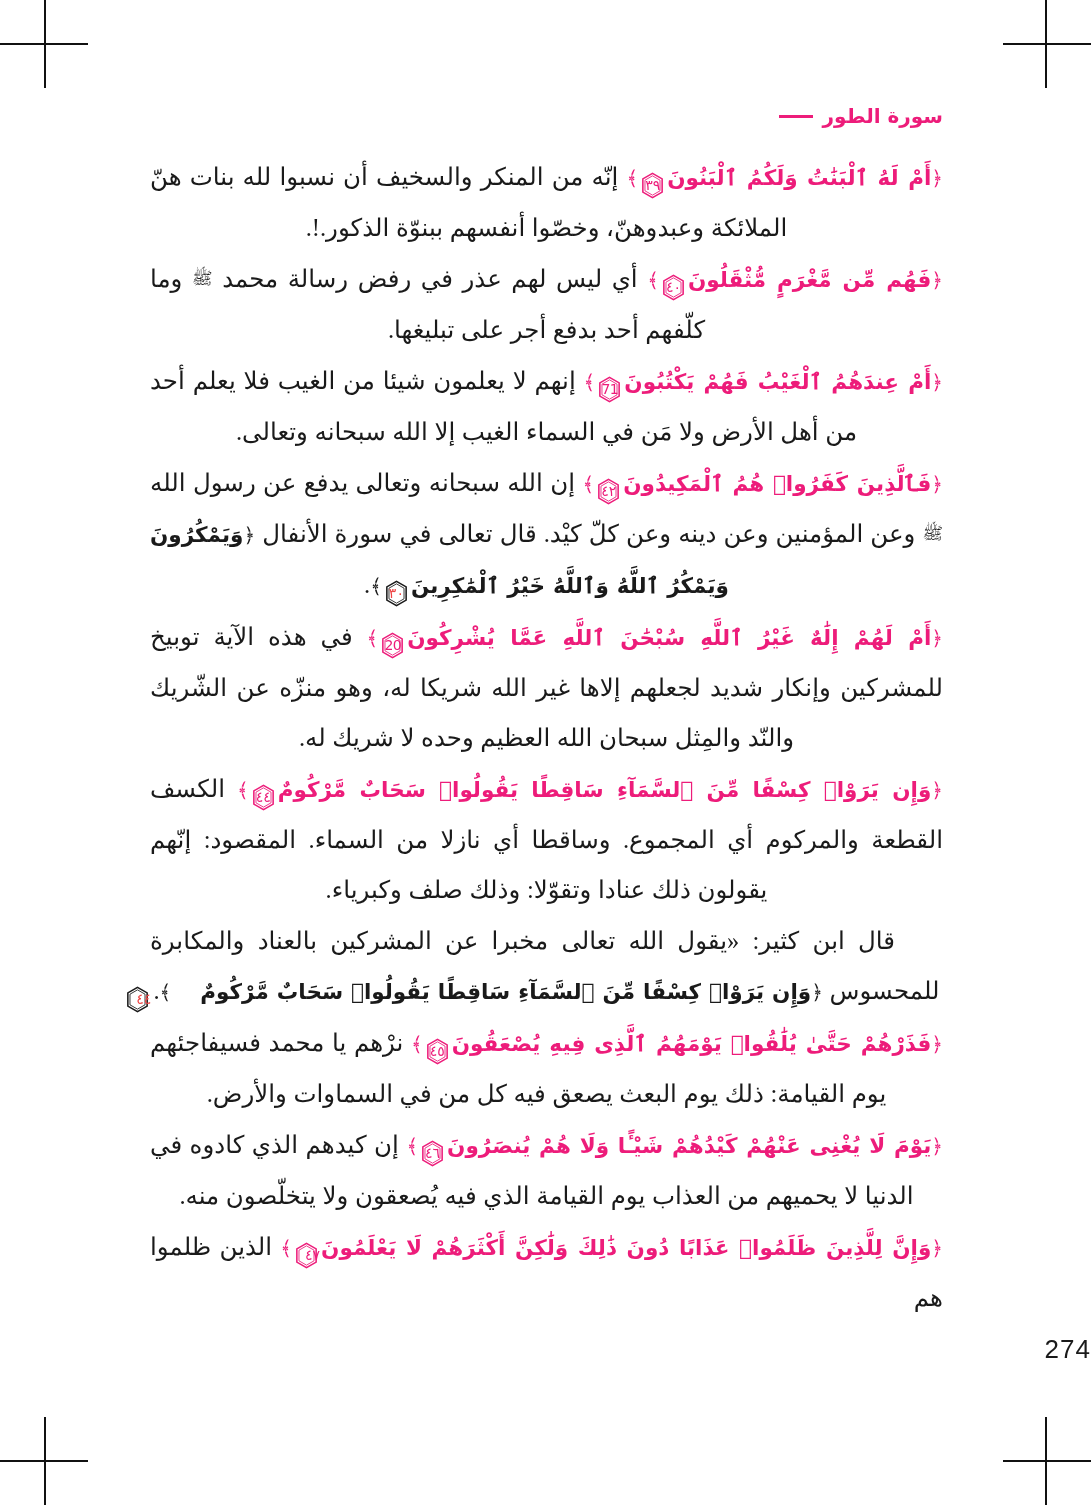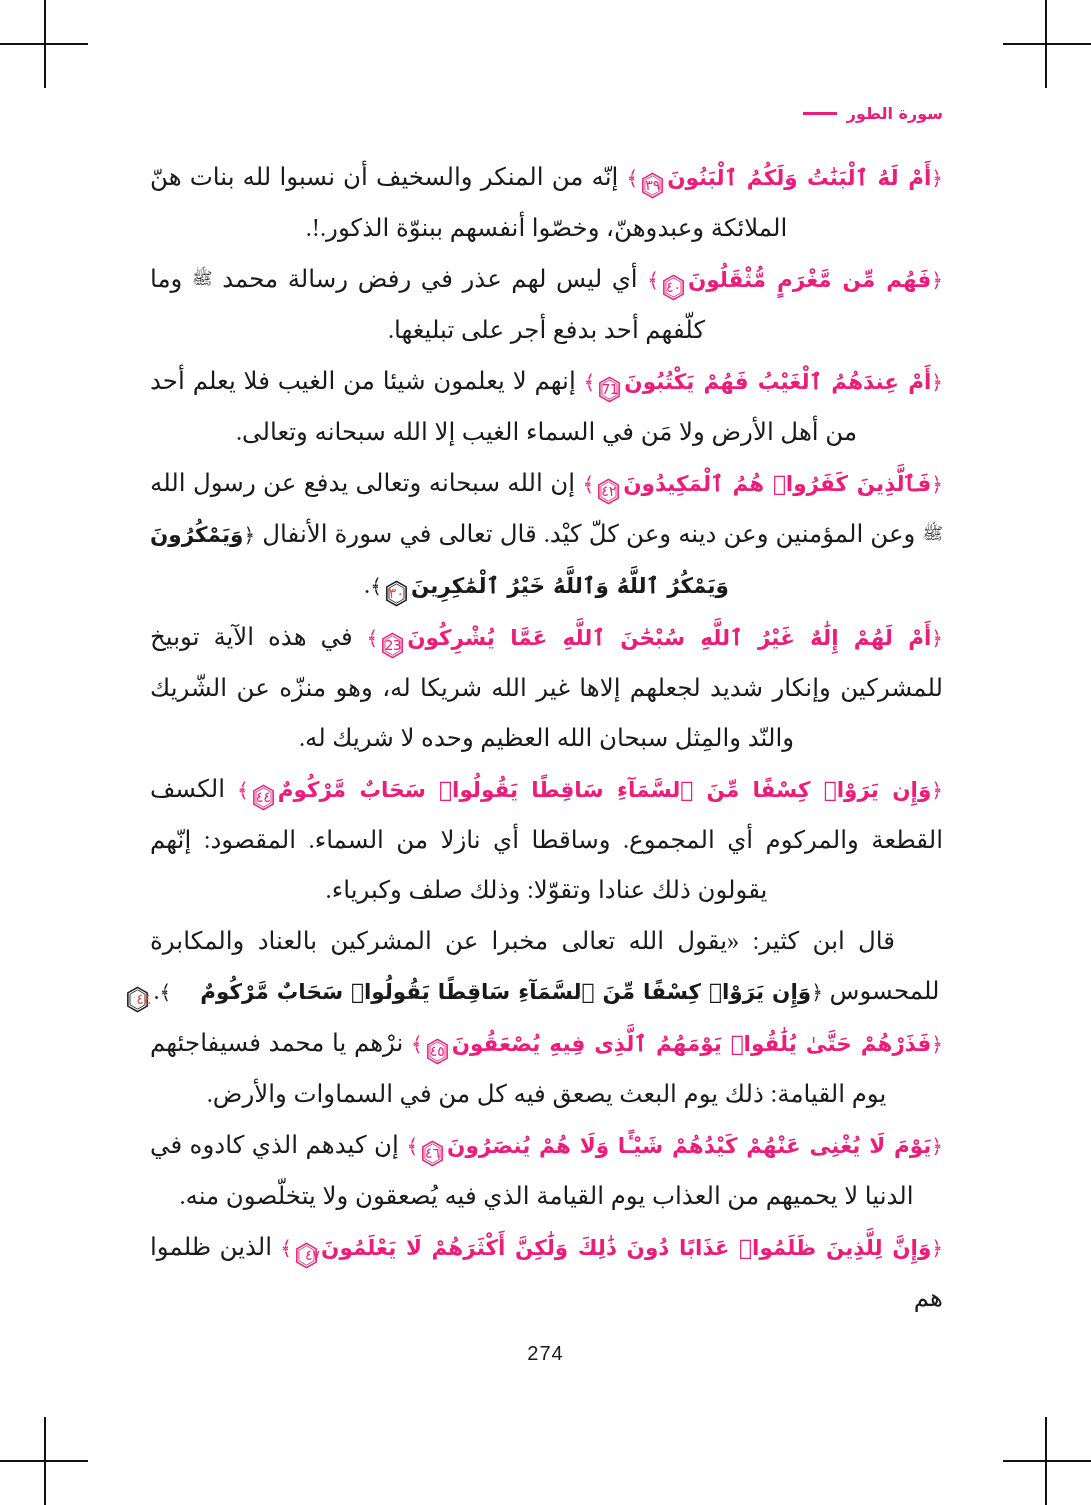--- a/index.html
+++ b/index.html
@@ -40,21 +40,21 @@
     top: 104px;
     right: 148px;
     display: flex;
     align-items: center;
     gap: 10px;
     direction: rtl;
   }
   .header-title {
     color: #ED1C7A;
     font-family: "DejaVu Sans", sans-serif;
-    font-size: 16px;
+    font-size: 20px;
     font-weight: bold;
     letter-spacing: 0px;
     white-space: nowrap;
   }
   .header-rule {
     width: 34px;
     height: 3px;
     background: #ED1C7A;
     display: inline-block;
   }
@@ -138,23 +138,23 @@
     color: #1a1a1a;
     line-height: 1;
   }
 
   
   .folio {
     position: absolute;
     bottom: 140px;
     left: 0;
     right: 0;
-    text-align: center;
+    text-align: right;
     font-family: "Liberation Sans", sans-serif;
-    font-size: 20px;
+    font-size: 26px;
     color: #1a1a1a;
     letter-spacing: 1px;
   }
 </style>
 </head>
 <body>
 
 <div class="page">
 
   <div class="crop crop-v crop-tl-v"></div>
@@ -212,21 +212,21 @@
       <span class="ayah-black"><span class="brk">﴿</span><span>وَيَمْكُرُونَ وَيَمْكُرُ ٱللَّهُ وَٱللَّهُ خَيْرُ ٱلْمَٰكِرِينَ</span><span class="ayah-num dark"><span class="ring"><svg viewBox="0 0 28 28" width="27" height="27" aria-hidden="true">
                 <polygon points="14,1.5 24,7.2 24,20.8 14,26.5 4,20.8 4,7.2" fill="none" stroke="#1a1a1a" stroke-width="1.6"></polygon>
                 <polygon points="14,4 21.8,8.5 21.8,19.5 14,24 6.2,19.5 6.2,8.5" fill="none" stroke="#1a1a1a" stroke-width="0.9"></polygon>
               </svg></span><span class="val">٣٠</span></span><span class="brk">﴾</span></span><span>.</span>
     </p>
 
     <p class="para">
       <span class="ayah"><span class="brk">﴿</span><span>أَمْ لَهُمْ إِلَٰهٌ غَيْرُ ٱللَّهِ سُبْحَٰنَ ٱللَّهِ عَمَّا يُشْرِكُونَ</span><span class="ayah-num"><span class="ring"><svg viewBox="0 0 28 28" width="27" height="27" aria-hidden="true">
                 <polygon points="14,1.5 24,7.2 24,20.8 14,26.5 4,20.8 4,7.2" fill="none" stroke="#ED1C7A" stroke-width="1.6"></polygon>
                 <polygon points="14,4 21.8,8.5 21.8,19.5 14,24 6.2,19.5 6.2,8.5" fill="none" stroke="#ED1C7A" stroke-width="0.9"></polygon>
-              </svg></span><span class="val">23</span></span><span class="brk">﴾</span></span>
+              </svg></span><span class="val">20</span></span><span class="brk">﴾</span></span>
       <span>في هذه الآية توبيخ للمشركين وإنكار شديد لجعلهم إلاها غير الله شريكا له، وهو منزّه عن الشّريك والنّد والمِثل سبحان الله العظيم وحده لا شريك له.</span>
     </p>
 
     <p class="para">
       <span class="ayah"><span class="brk">﴿</span><span>وَإِن يَرَوْا۟ كِسْفًا مِّنَ ٱلسَّمَآءِ سَاقِطًا يَقُولُوا۟ سَحَابٌ مَّرْكُومٌ</span><span class="ayah-num"><span class="ring"><svg viewBox="0 0 28 28" width="27" height="27" aria-hidden="true">
                 <polygon points="14,1.5 24,7.2 24,20.8 14,26.5 4,20.8 4,7.2" fill="none" stroke="#ED1C7A" stroke-width="1.6"></polygon>
                 <polygon points="14,4 21.8,8.5 21.8,19.5 14,24 6.2,19.5 6.2,8.5" fill="none" stroke="#ED1C7A" stroke-width="0.9"></polygon>
               </svg></span><span class="val">٤٤</span></span><span class="brk">﴾</span></span>
       <span>الكسف القطعة والمركوم أي المجموع. وساقطا أي نازلا من السماء. المقصود: إنّهم يقولون ذلك عنادا وتقوّلا: وذلك صلف وكبرياء.</span>
     </p>

